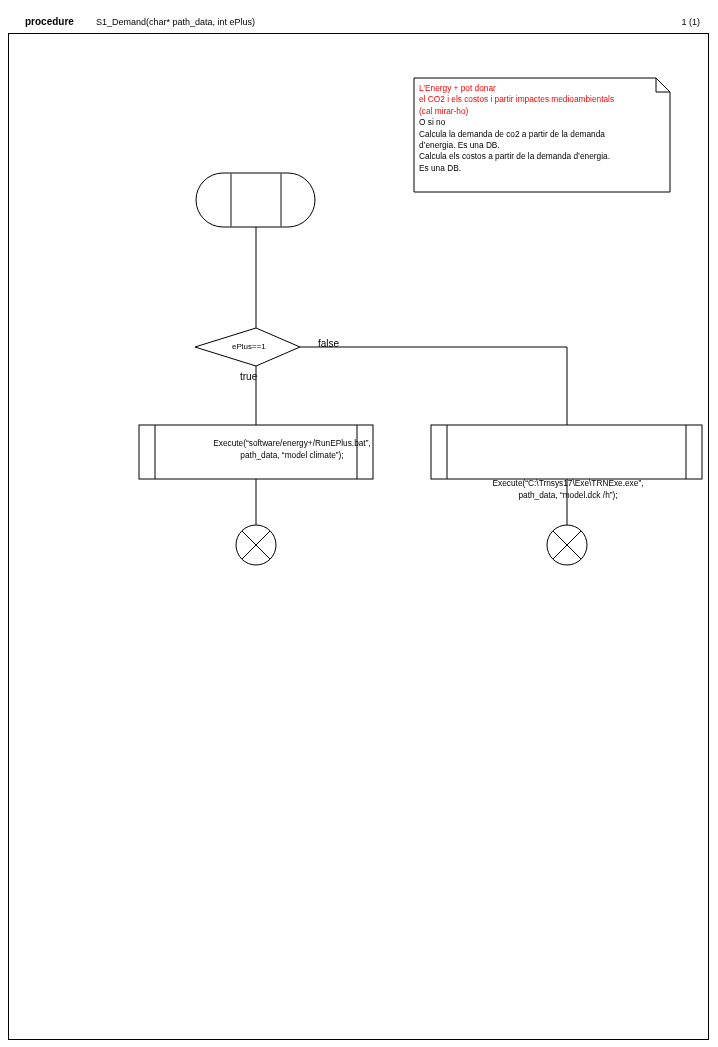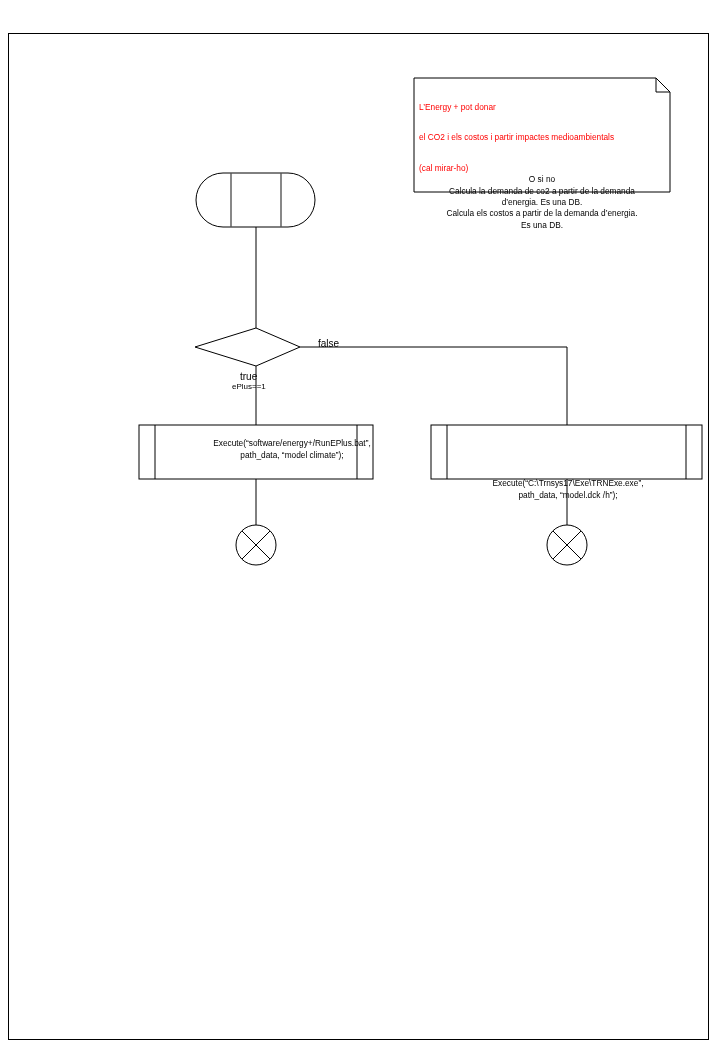--- a/index.html
+++ b/index.html
@@ -81,35 +81,34 @@
     height: 114px;
   }
   #note-text {
     position: absolute;
     left: 5px;
     top: 5px;
     width: 246px;
     font-size: 8.3px;
     line-height: 11.4px;
   }
-  #note-text .red { color: #ff0000; margin-top: 19px; }
-  #note-text .blk { color: #000000; text-align: center; }
+  #note-text .red { color: #ff0000; }
+  #note-text .blk { color: #000000; }
   #note-text div { white-space: nowrap; }
 
   
   .lbl {
     position: absolute;
     font-size: 10px;
     white-space: nowrap;
   }
   #cond-label {
     left: 232px;
     top: 342px;
     font-size: 8px;
-    margin-top: 40px;
   }
   #edge-false {
     left: 318px;
     top: 338px;
   }
   #edge-true {
     left: 224px;
     top: 371px;
     padding-left: 16px;
   }
@@ -131,20 +130,25 @@
     top: 437px;
     width: 240px;
     margin-top: 40px;
   }
 </style>
 </head>
 <body>
 
 <div id="page">
 
+  <div id="header">
+    <div id="header-kw">procedure</div>
+    <div id="header-sig">S1_Demand(char* path_data, int ePlus)</div>
+    <div id="header-page">1 (1)</div>
+  </div>
 
   <div id="frame"></div>
 
   <svg id="canvas" viewBox="0 0 718 1047" xmlns="http://www.w3.org/2000/svg">
 
     <g>
       <path d="M 223 173 L 288 173 A 27 27 0 0 1 288 227 L 223 227 A 27 27 0 0 1 223 173 Z" fill="#ffffff" stroke="#000000" stroke-width="1"></path>
       <line x1="231" y1="173" x2="231" y2="227" stroke="#555555" stroke-width="1.4"></line>
       <line x1="281" y1="173" x2="281" y2="227" stroke="#555555" stroke-width="1.4"></line>
     </g>

